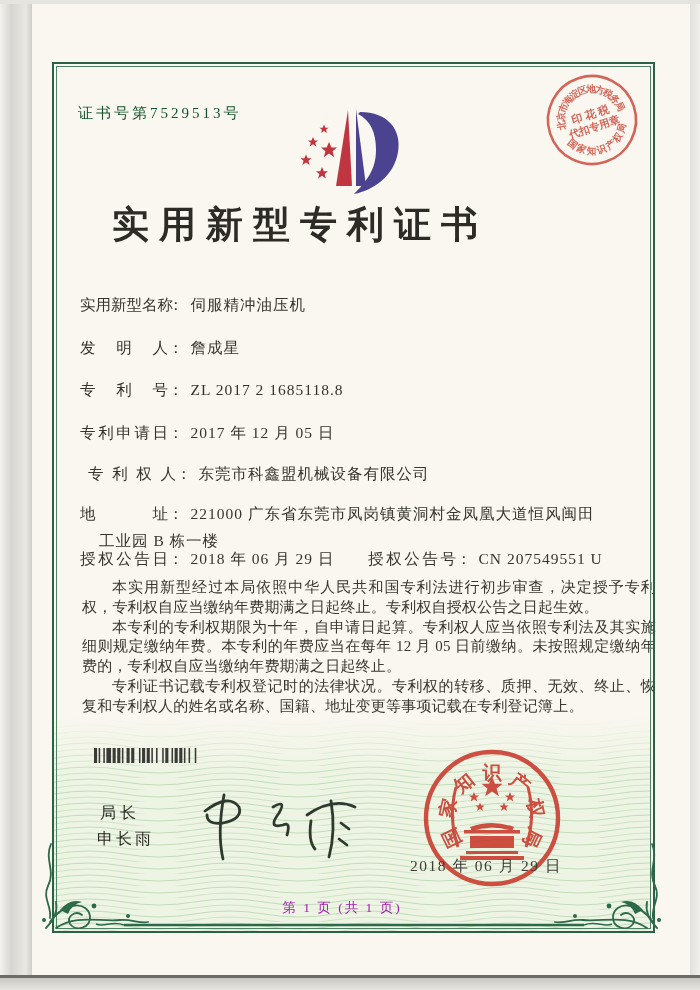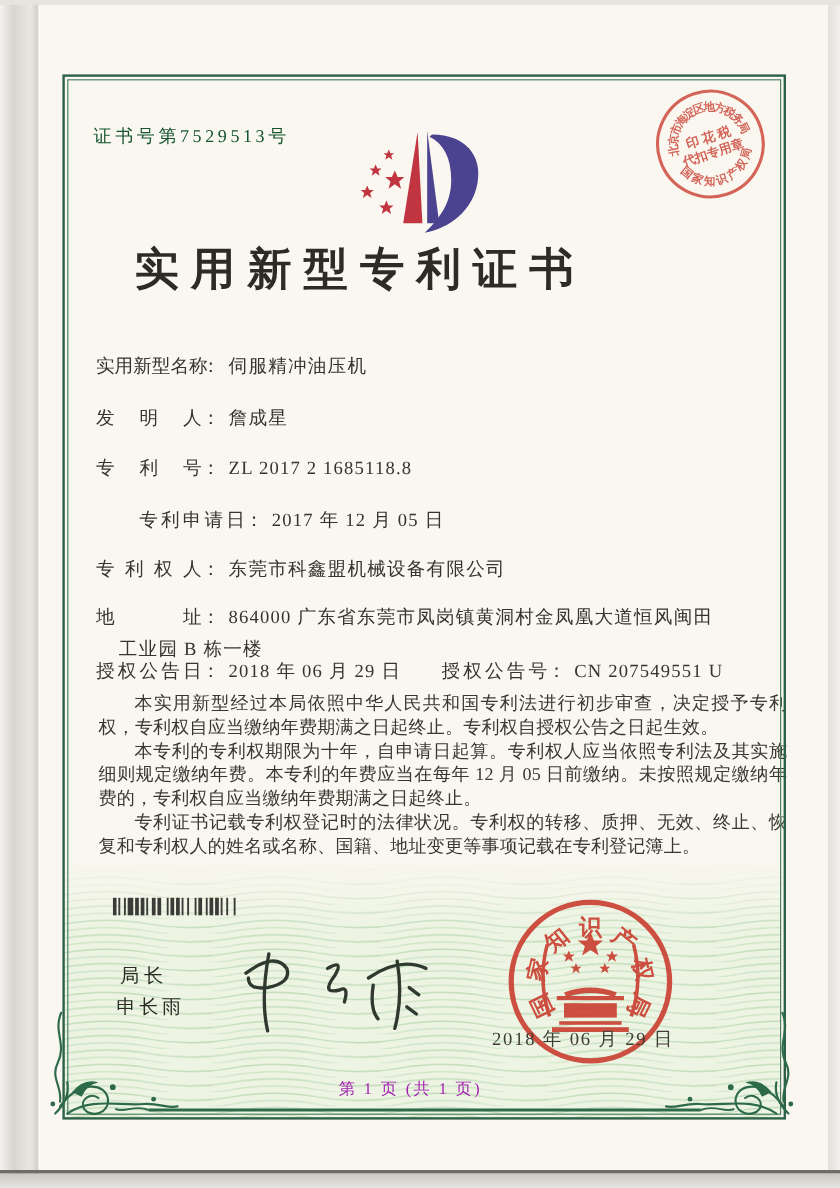--- a/index.html
+++ b/index.html
@@ -145,28 +145,28 @@
 
 <div class="abs frow z4" style="top:295px;">
   <span class="flabel">实用新型名称</span><span class="fcolon">：</span><span class="fval">伺服精冲油压机</span>
 </div>
 <div class="abs frow z4" style="top:338px;">
   <span class="flabel">发明人</span><span class="fcolon">：</span><span class="fval">詹成星</span>
 </div>
 <div class="abs frow z4" style="top:380px;">
   <span class="flabel">专利号</span><span class="fcolon">：</span><span class="fval">ZL 2017 2 1685118.8</span>
 </div>
-<div class="abs frow z4" style="top:423px;margin-left:36px;">
+<div class="abs frow z4" style="top:423px;">
   <span class="flabel">专利申请日</span><span class="fcolon">：</span><span class="fval">2017 年 12 月 05 日</span>
 </div>
-<div class="abs frow z4" style="top:464px;">
+<div class="abs frow z4" style="top:464px;margin-left:8px;">
   <span class="flabel">专利权人</span><span class="fcolon">：</span><span class="fval">东莞市科鑫盟机械设备有限公司</span>
 </div>
 <div class="abs frow z4" style="top:504px;height:46px;">
-  <span class="flabel">地址</span><span class="fcolon">：</span><span class="fval">864000 广东省东莞市凤岗镇黄洞村金凤凰大道恒风闽田</span>
+  <span class="flabel">地址</span><span class="fcolon">：</span><span class="fval">221000 广东省东莞市凤岗镇黄洞村金凤凰大道恒风闽田</span>
   <div class="addr2">工业园 B 栋一楼</div>
 </div>
 <div class="abs frow z4" style="top:549px;width:575px;">
   <span class="flabel">授权公告日</span><span class="fcolon">：</span><span class="fval">2018 年 06 月 29 日</span>
   <span class="grant-right">
     <span class="flabel">授权公告号</span><span class="fcolon">：</span><span class="fval">CN 207549551 U</span>
   </span>
 </div>
 
 <div class="abs bodytext z4">

